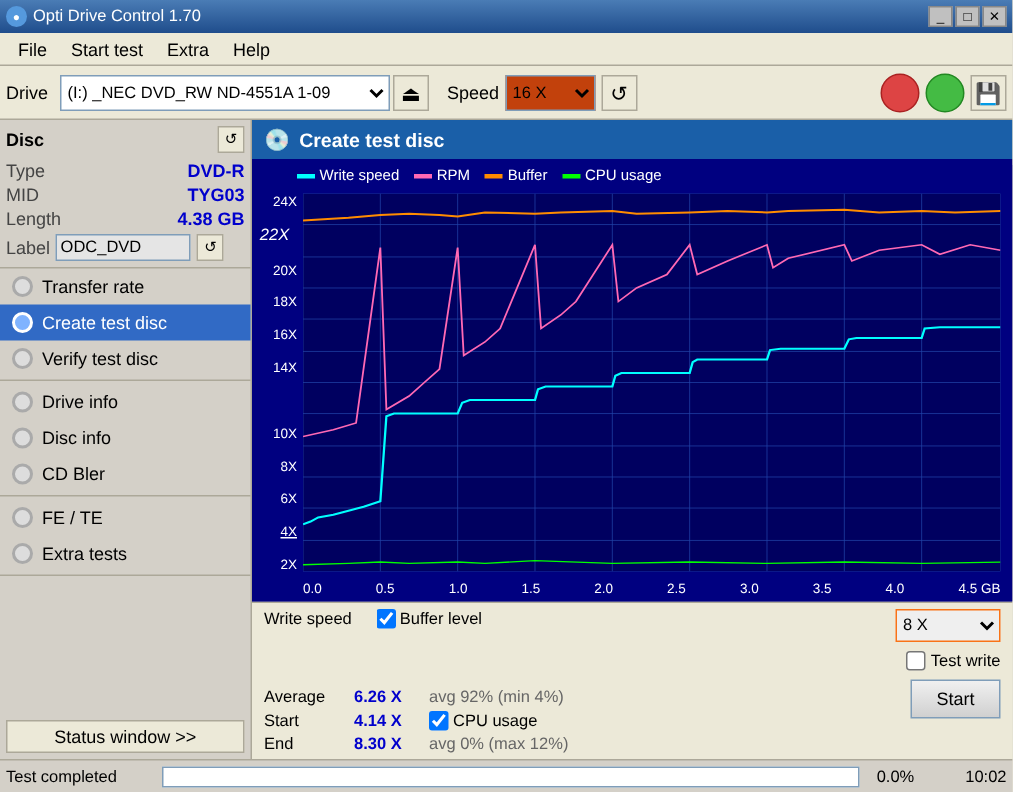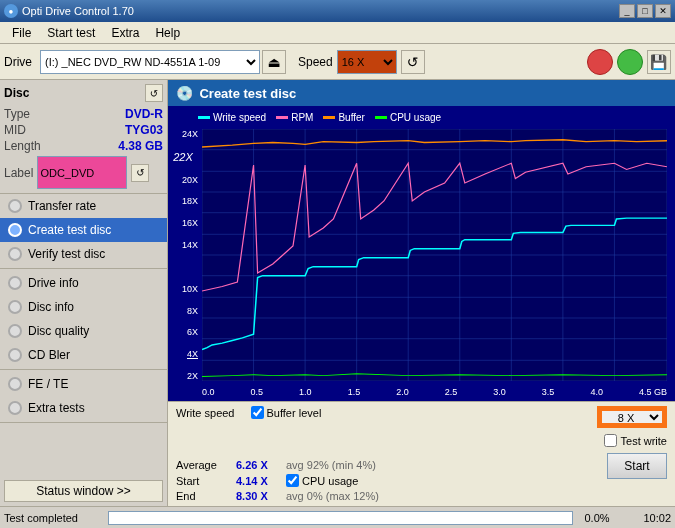--- a/index.html
+++ b/index.html
@@ -31,21 +31,21 @@
     
     .sidebar { width: 168px; background: #d4d0c8; border-right: 1px solid #aca899; display: flex; flex-direction: column; }
     .disc-panel { padding: 4px; border-bottom: 1px solid #aca899; }
     .disc-header { display: flex; align-items: center; justify-content: space-between; margin-bottom: 4px; }
     .disc-title { font-weight: bold; font-size: 12px; }
     .disc-refresh { width: 18px; height: 18px; background: #ece9d8; border: 1px solid #aca899; display: flex; align-items: center; justify-content: center; cursor: pointer; font-size: 10px; }
     .disc-row { display: flex; justify-content: space-between; padding: 1px 0; }
     .disc-key { color: #444; }
     .disc-val { color: #0000cc; font-weight: bold; }
     .label-row { display: flex; align-items: center; gap: 4px; margin-top: 2px; }
-    .label-input { height: 33px; width: 90px; font-size: 11px; border: 1px solid #7f9db9; background: #ec4899; padding: 0 2px; }
+    .label-input { height: 18px; width: 90px; font-size: 11px; border: 1px solid #7f9db9; background: #e5e5e5; padding: 0 2px; }
 
     .nav-items { flex: 1; }
     .nav-item { display: flex; align-items: center; padding: 5px 8px; cursor: pointer; font-size: 12px; gap: 6px; }
     .nav-item.active { background: #316ac5; color: white; }
     .nav-dot { width: 14px; height: 14px; border-radius: 50%; border: 2px solid #aaa; background: #ddd; flex-shrink: 0; }
     .nav-item.active .nav-dot { border-color: white; background: #7fb3ff; }
     .nav-separator { height: 1px; background: #aca899; margin: 2px 0; }
     .status-window-btn { margin: 4px; background: #ece9d8; border: 1px solid #aca899; padding: 3px 8px; cursor: pointer; font-size: 12px; text-align: center; }
 
     
@@ -55,21 +55,21 @@
     .content-title { color: white; font-weight: bold; font-size: 13px; }
 
     
     .chart-container { flex: 1; background: #000080; position: relative; overflow: hidden; padding: 4px 0 0 0; }
     .legend { display: flex; align-items: center; gap: 10px; padding: 2px 8px 2px 30px; background: #000080; }
     .legend-item { display: flex; align-items: center; gap: 3px; font-size: 10px; color: white; }
     .legend-color { width: 12px; height: 3px; }
 
     
     .bottom-stats { background: #ece9d8; padding: 4px 8px; display: flex; gap: 16px; align-items: flex-start; }
-    .speed-combo { height: 22px; width: 70px; font-size: 11px; border: 5px solid #f97316; text-align: center; }
+    .speed-combo { height: 22px; width: 70px; font-size: 11px; border: 1px solid #f97316; }
     .start-btn { width: 60px; height: 26px; background: linear-gradient(to bottom, #f0f0f0, #d0d0d0); border: 1px solid #7f9db9; font-size: 12px; cursor: pointer; }
 
     
     .status-bar { height: 22px; background: #d4d0c8; border-top: 1px solid #aca899; display: flex; align-items: center; padding: 0 4px; gap: 4px; }
     .status-text { font-size: 11px; min-width: 100px; }
     .progress-bar-container { flex: 1; height: 14px; border: 1px solid #7f9db9; background: white; }
     .progress-bar-fill { height: 100%; background: #316ac5; }
     .progress-pct { font-size: 11px; min-width: 40px; text-align: center; }
     .status-time { font-size: 11px; min-width: 50px; text-align: right; }
   </style>
@@ -156,24 +156,20 @@
         <span>Verify test disc</span>
       </div>
       <div class="nav-separator"></div>
       <div class="nav-item">
         <div class="nav-dot"></div>
         <span>Drive info</span>
       </div>
       <div class="nav-item">
         <div class="nav-dot"></div>
         <span>Disc info</span>
-      </div>
-      <div class="nav-item">
-        <div class="nav-dot"></div>
-        <span>Disc quality</span>
       </div>
       <div class="nav-item">
         <div class="nav-dot"></div>
         <span>CD Bler</span>
       </div>
       <div class="nav-separator"></div>
       <div class="nav-item">
         <div class="nav-dot"></div>
         <span>FE / TE</span>
       </div>

